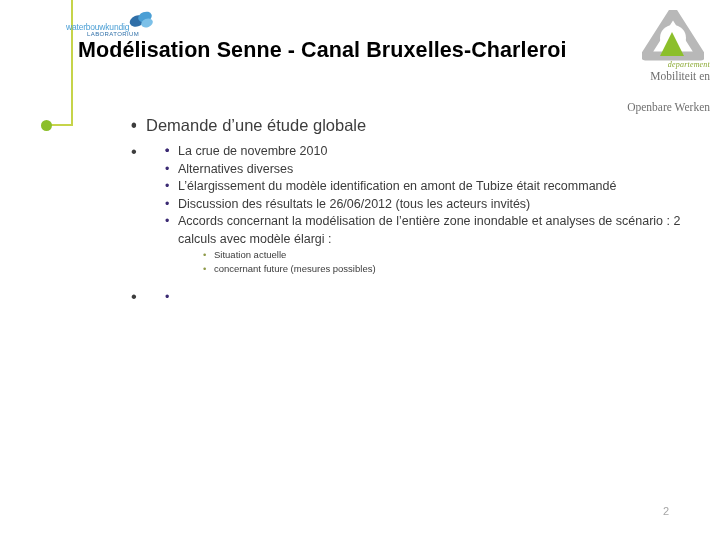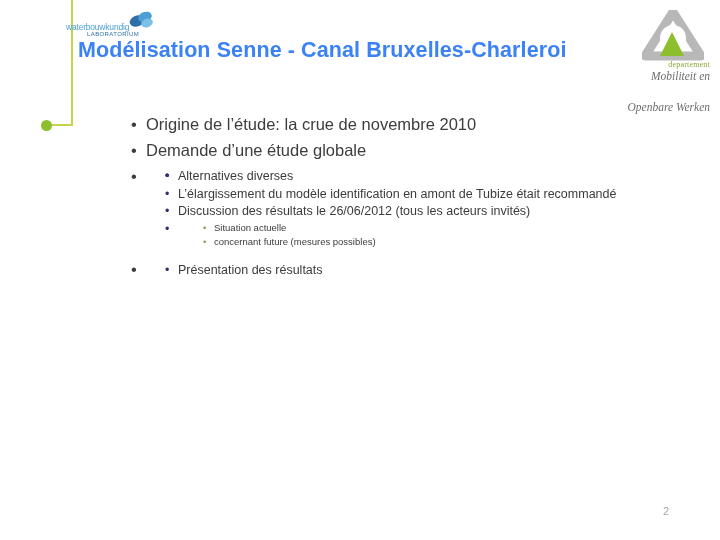--- a/index.html
+++ b/index.html
@@ -94,49 +94,49 @@
     left: 42px;
     top: 0px;
     width: 62px;
     height: 52px;
   }
   .mow-logo .mow-dept {
     position: absolute;
     right: 2px;
     top: 50px;
     font-size: 8px;
+    font-style: italic;
     color: #8aa832;
     font-family: "Liberation Serif", serif;
     white-space: nowrap;
     letter-spacing: 0.2px;
     padding-left: 48px;
   }
   .mow-logo .mow-l1,
   .mow-logo .mow-l2 {
     position: absolute;
     right: 2px;
     font-size: 11.5px;
-    font-style: italic;
     color: #6f6f6f;
     font-family: "Liberation Serif", serif;
     white-space: nowrap;
   }
   .mow-logo .mow-l1 { top: 60px; }
   .mow-logo .mow-l2 { top: 91px; }
 
   
   .title {
     position: absolute;
     left: 78px;
     top: 37px;
     width: 520px;
     font-size: 21.5px;
     font-weight: bold;
     line-height: 26px;
-    color: #3b82f6;
+    color: #000000;
     letter-spacing: 0.1px;
   }
 
   
   .body {
     position: absolute;
     left: 130px;
     top: 112px;
     width: 560px;
   }
@@ -233,54 +233,55 @@
     <span class="mow-l1">Mobiliteit en</span>
     <span class="mow-l2">Openbare Werken</span>
   </div>
 
   <div class="title">Modélisation Senne - Canal Bruxelles-Charleroi</div>
 
   <div class="body">
 
     <div class="b1">
       <span class="mk">•</span>
-      <span>Origine de l’étude: la crue de novembre 2010</span>
     </div>
 
     <div class="b1">
       <span class="mk">•</span>
       <span>Demande d’une étude globale</span>
     </div>
 
     <div class="b1">
       <span class="mk">•</span>
     </div>
 
     <div class="gap-sm"></div>
 
     <div class="b2">
       <span class="mk">•</span>
     </div>
     <div class="b2">
       <span class="mk">•</span>
+      <span>La crue de novembre 2010</span>
     </div>
     <div class="b2">
       <span class="mk">•</span>
       <span>Alternatives diverses</span>
     </div>
     <div class="b2">
       <span class="mk">•</span>
       <span>L’élargissement du modèle identification en amont de Tubize était recommandé</span>
     </div>
     <div class="b2">
       <span class="mk">•</span>
       <span>Discussion des résultats le 26/06/2012 (tous les acteurs invités)</span>
     </div>
     <div class="b2">
       <span class="mk">•</span>
+      <span>Accords concernant la modélisation de l’entière zone inondable et analyses de scénario : 2 calculs avec modèle élargi :</span>
     </div>
 
     <div class="b3">
       <span class="mk">•</span>
       <span>Situation actuelle</span>
     </div>
     <div class="b3">
       <span class="mk">•</span>
       <span>concernant future (mesures possibles)</span>
     </div>
@@ -288,20 +289,19 @@
     <div class="gap-md"></div>
 
     <div class="b1">
       <span class="mk">•</span>
     </div>
 
     <div class="gap-sm"></div>
 
     <div class="b2">
       <span class="mk">•</span>
-      <span>Présentation des résultats</span>
     </div>
 
   </div>
 
   <div class="pagenum">2</div>
 
 </div>
 
 </body></html>

